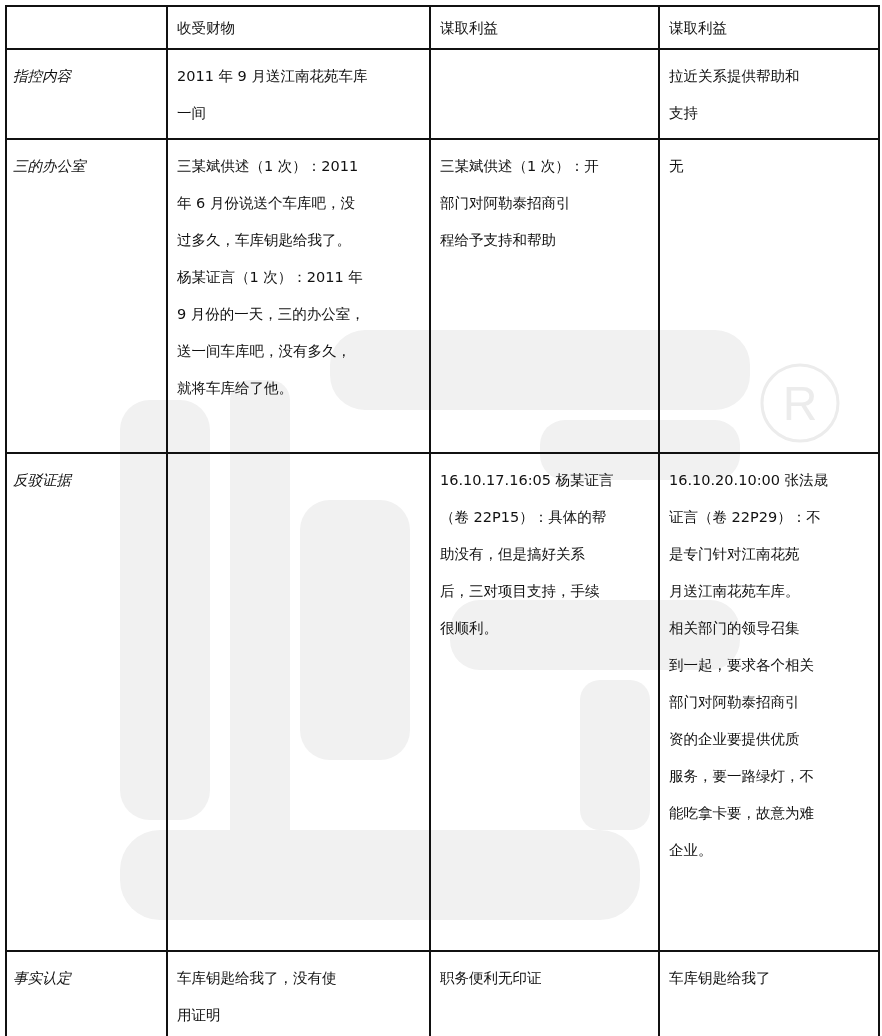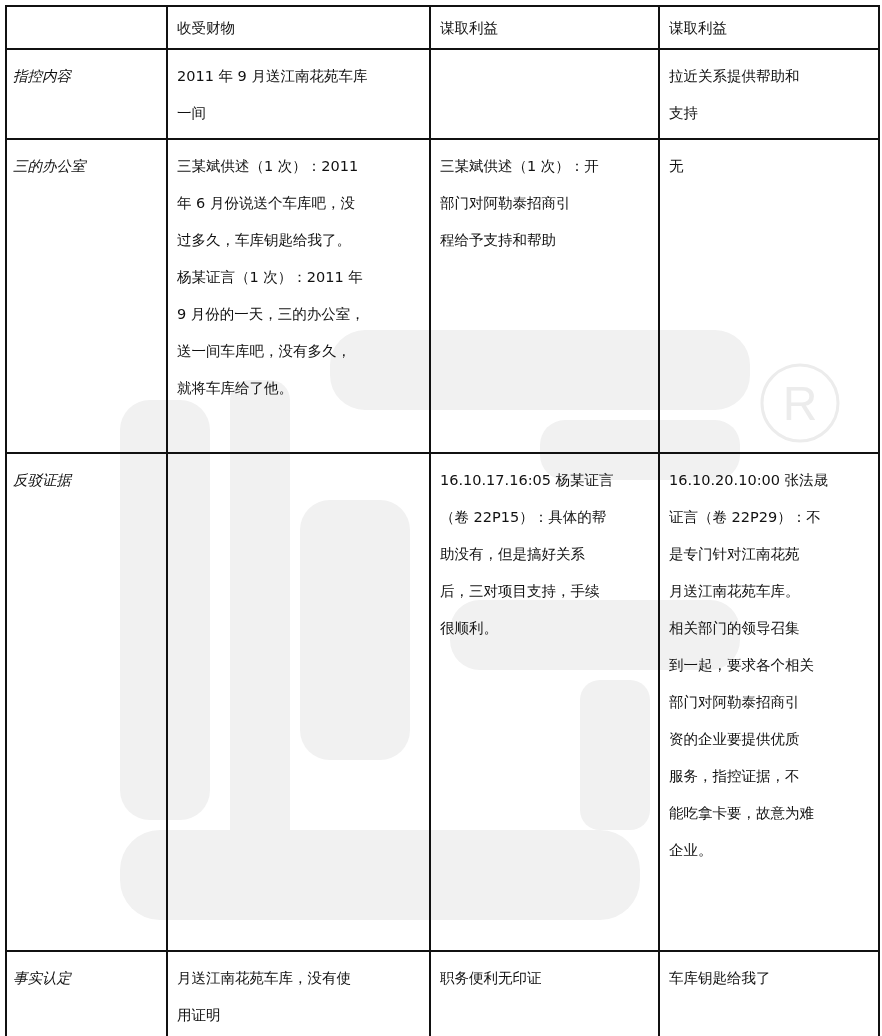--- a/index.html
+++ b/index.html
@@ -100,30 +100,30 @@
     </td>
     <td>
       <span class="line">16.10.20.10:00 张法晟</span>
       <span class="line">证言（卷 22P29）：不</span>
       <span class="line">是专门针对江南花苑</span>
       <span class="line">月送江南花苑车库。</span>
       <span class="line">相关部门的领导召集</span>
       <span class="line">到一起，要求各个相关</span>
       <span class="line">部门对阿勒泰招商引</span>
       <span class="line">资的企业要提供优质</span>
-      <span class="line">服务，指控证据，不</span>
+      <span class="line">服务，要一路绿灯，不</span>
       <span class="line">能吃拿卡要，故意为难</span>
       <span class="line">企业。</span>
     </td>
   </tr>
 
   <tr class="r4">
     <td class="label">事实认定</td>
     <td>
-      <span class="line">月送江南花苑车库，没有使</span>
+      <span class="line">车库钥匙给我了，没有使</span>
       <span class="line">用证明</span>
     </td>
     <td>
       <span class="line">职务便利无印证</span>
     </td>
     <td>
       <span class="line">车库钥匙给我了</span>
     </td>
   </tr>
 </tbody>

